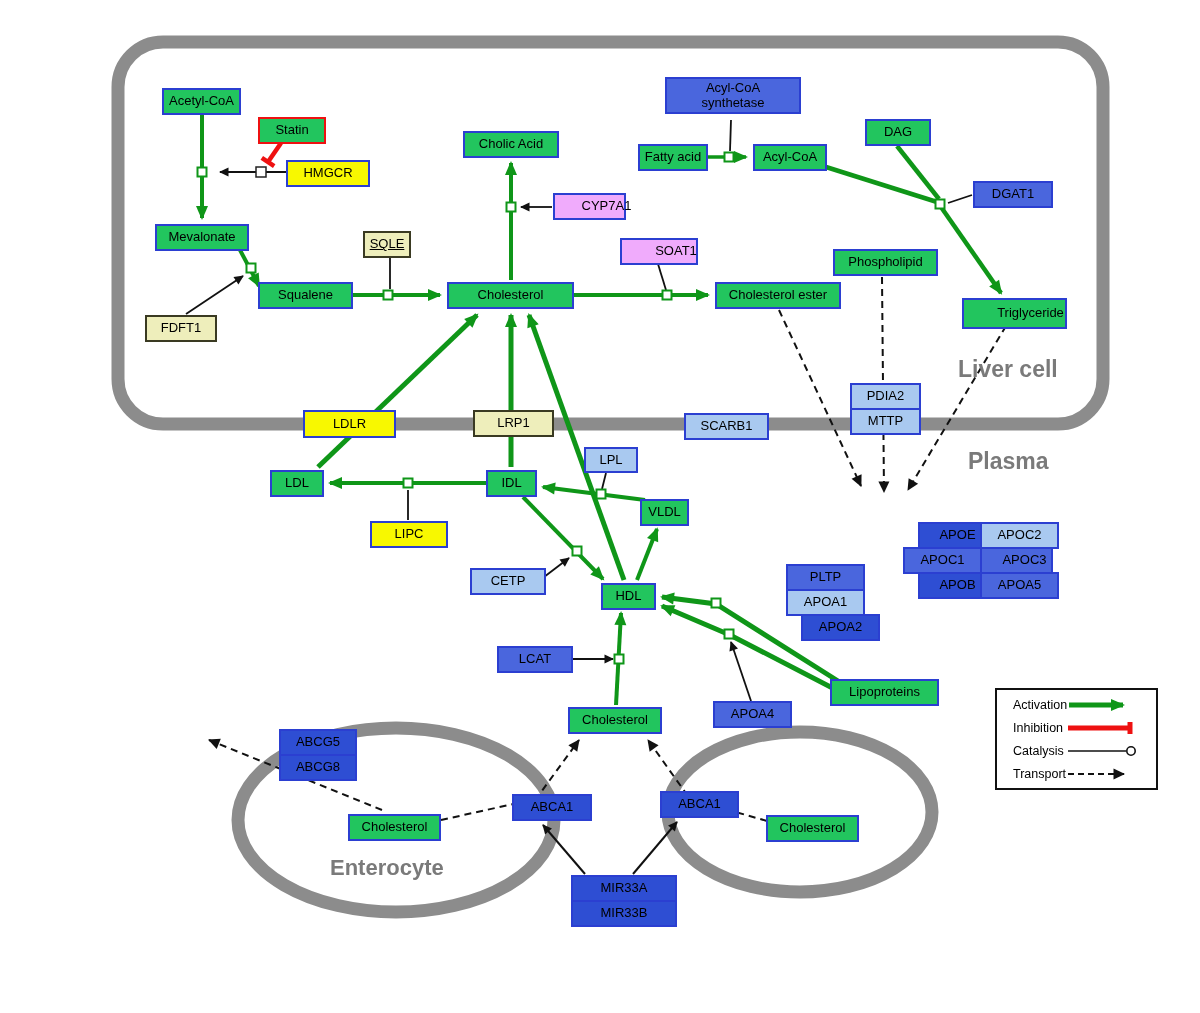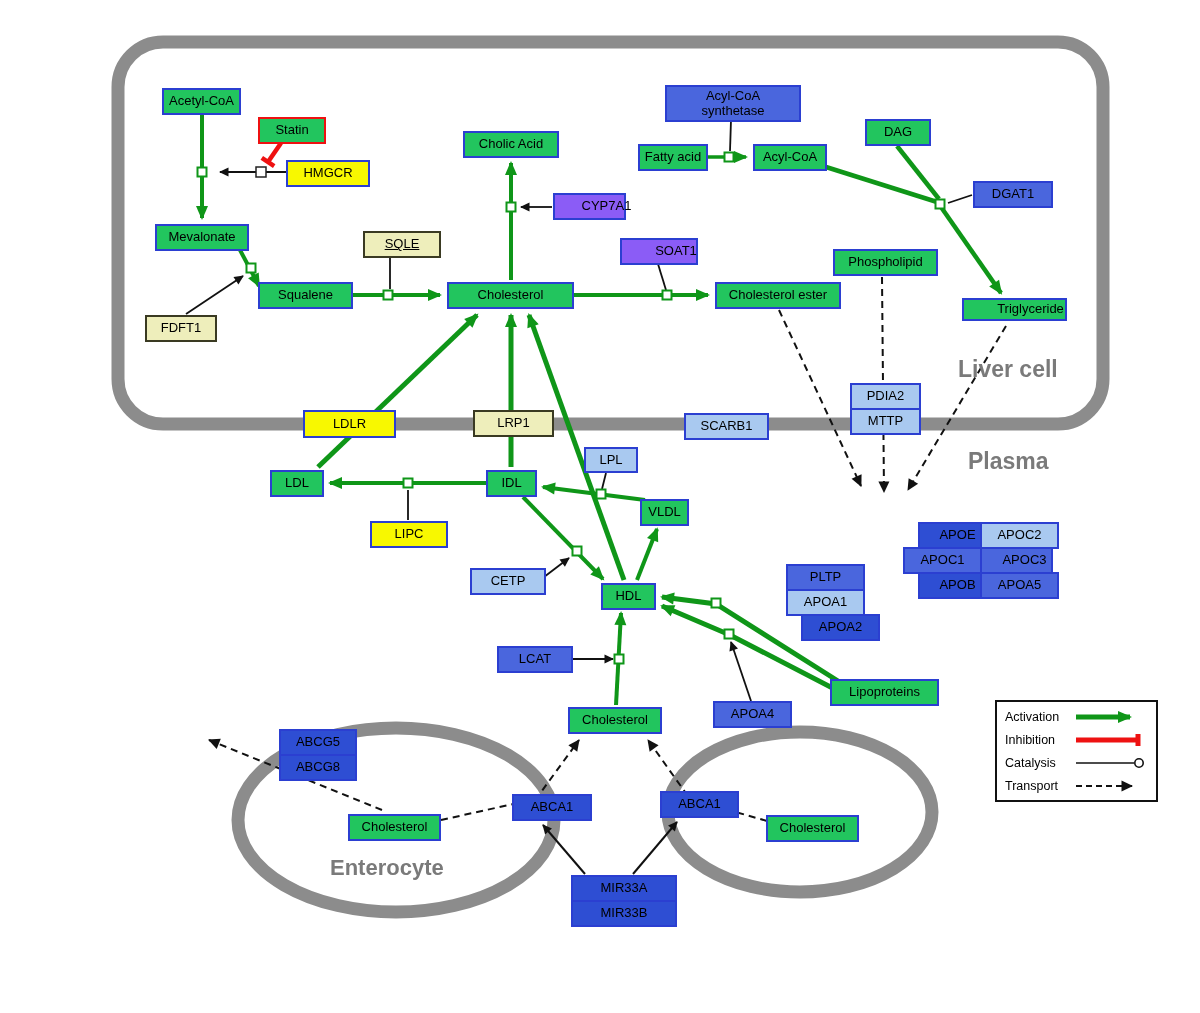--- a/index.html
+++ b/index.html
@@ -11,31 +11,31 @@
   .node{
     position:absolute;z-index:2;box-sizing:border-box;
     display:flex;align-items:center;justify-content:center;text-align:center;
     font-size:13px;line-height:1.1;color:#000;background:#22c55e;
     border:2px solid var(--node-border-blue,#2b3fd1);
   }
   .n-statin{border-color:var(--inhibition-red,#ee1111);}
   .n-yellow{background:var(--gene-yellow,#f8f800);}
   .n-pale{background:var(--gene-pale-yellow,#eeeebb);border-color:#3a3a22;}
   .n-light{background:var(--gene-light-blue,#a9c9f0);}
-  .n-mid{background:#8b5cf6;padding-left:34px;}
+  .n-mid{background:#f0abfc;padding-left:34px;}
   .n-blue{background:var(--gene-blue,#4a66dd);}
   .n-dark{background:var(--gene-dark-blue,#2a46cf);margin-left:15px;}
   .n-wrap{padding:0 14px;}
   .comp-label{
     position:absolute;z-index:2;font-weight:bold;color:#7a7a7a;font-size:23px;white-space:nowrap;
   }
   .legend{
     position:absolute;z-index:2;left:995px;top:688px;width:163px;height:102px;
     box-sizing:border-box;border:2px solid #111;background:#fff;
-    display:flex;flex-direction:column;justify-content:space-around;padding:3px 8px;margin-top:12px;
+    display:flex;flex-direction:column;justify-content:space-around;padding:3px 16px;
   }
   .legend-row{display:flex;align-items:center;justify-content:space-between;font-size:12.5px;color:#000;}
   .legend-row svg{flex:0 0 auto;}
 </style>
 </head>
 <body>
 
 <div class="stage">
 
   <svg class="layer-svg" width="1200" height="1013" viewBox="0 0 1200 1013">
@@ -129,35 +129,35 @@
   </svg>
 
   <div class="comp-label" style="left:958px;top:356px;">Liver cell</div>
   <div class="comp-label" style="left:968px;top:448px;">Plasma</div>
   <div class="comp-label" style="left:330px;top:855px;font-size:22px;">Enterocyte</div>
 
   <div class="node" style="left:162px;top:88px;width:79px;height:27px;">Acetyl-CoA</div>
   <div class="node n-statin" style="left:258px;top:117px;width:68px;height:27px;">Statin</div>
   <div class="node n-yellow" style="left:286px;top:160px;width:84px;height:27px;">HMGCR</div>
   <div class="node" style="left:155px;top:224px;width:94px;height:27px;">Mevalonate</div>
-  <div class="node n-pale" style="left:363px;top:231px;width:78px;height:27px;text-decoration:underline;">SQLE</div>
+  <div class="node n-pale" style="left:363px;top:231px;width:48px;height:27px;text-decoration:underline;">SQLE</div>
   <div class="node n-pale" style="left:145px;top:315px;width:72px;height:27px;">FDFT1</div>
   <div class="node" style="left:258px;top:282px;width:95px;height:27px;">Squalene</div>
   <div class="node" style="left:447px;top:282px;width:127px;height:27px;">Cholesterol</div>
   <div class="node" style="left:463px;top:131px;width:96px;height:27px;">Cholic Acid</div>
   <div class="node n-mid" style="left:553px;top:193px;width:73px;height:27px;">CYP7A1</div>
   <div class="node n-mid" style="left:620px;top:238px;width:78px;height:27px;">SOAT1</div>
   <div class="node" style="left:715px;top:282px;width:126px;height:27px;">Cholesterol ester</div>
-  <div class="node n-blue n-wrap" style="left:665px;top:85px;width:136px;height:37px;">Acyl-CoA synthetase</div>
+  <div class="node n-blue n-wrap" style="left:665px;top:77px;width:136px;height:37px;">Acyl-CoA synthetase</div>
   <div class="node" style="left:638px;top:144px;width:70px;height:27px;">Fatty acid</div>
   <div class="node" style="left:753px;top:144px;width:74px;height:27px;">Acyl-CoA</div>
   <div class="node" style="left:865px;top:119px;width:66px;height:27px;">DAG</div>
   <div class="node n-blue" style="left:973px;top:181px;width:80px;height:27px;">DGAT1</div>
   <div class="node" style="left:833px;top:249px;width:105px;height:27px;">Phospholipid</div>
-  <div class="node" style="left:962px;top:298px;width:105px;height:23px;padding-left:32px;">Triglyceride</div>
+  <div class="node" style="left:962px;top:298px;width:105px;height:31px;padding-left:32px;">Triglyceride</div>
 
   <div class="node n-yellow" style="left:303px;top:410px;width:93px;height:28px;">LDLR</div>
   <div class="node n-pale" style="left:473px;top:410px;width:81px;height:27px;">LRP1</div>
   <div class="node n-light" style="left:684px;top:413px;width:85px;height:27px;">SCARB1</div>
   <div class="node n-light" style="left:850px;top:383px;width:71px;height:27px;">PDIA2</div>
   <div class="node n-light" style="left:850px;top:408px;width:71px;height:27px;">MTTP</div>
 
   <div class="node" style="left:270px;top:470px;width:54px;height:27px;">LDL</div>
   <div class="node" style="left:486px;top:470px;width:51px;height:27px;">IDL</div>
   <div class="node n-light" style="left:584px;top:447px;width:54px;height:26px;">LPL</div>

